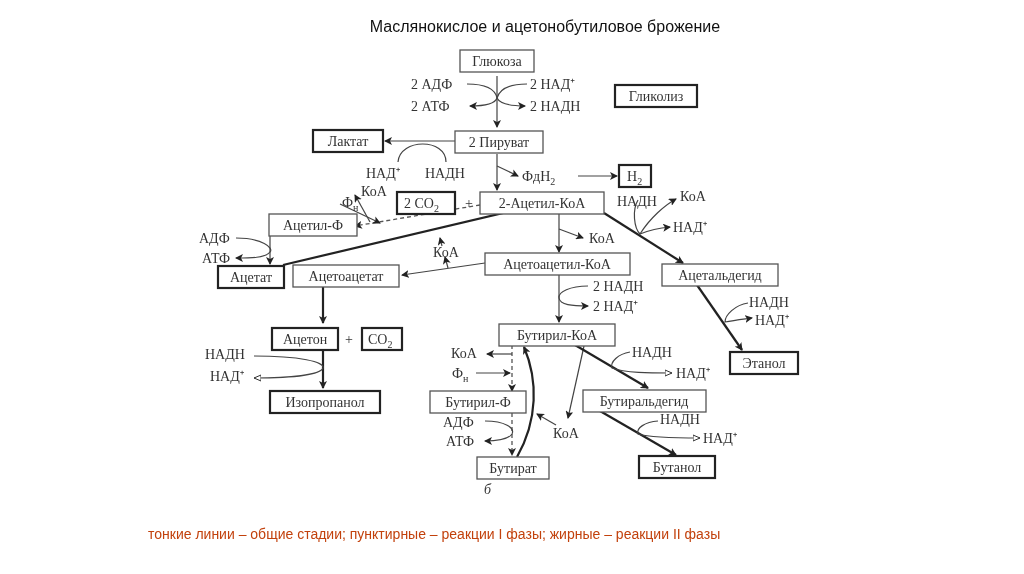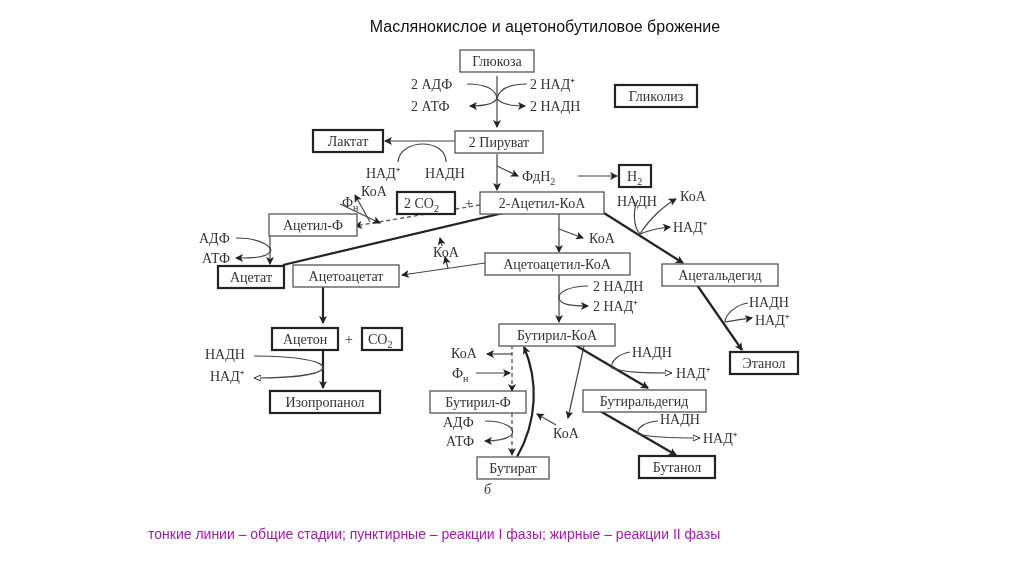--- a/index.html
+++ b/index.html
@@ -1,18 +1,18 @@
 <!DOCTYPE html>
 <html><head>
 <meta charset="utf-8">
 <style>
   html, body { margin:0; padding:0; background:#ffffff; }
   body { width:1024px; height:574px; position:relative; overflow:hidden; font-family:"Liberation Sans", sans-serif; }
   .title { position:absolute; left:0; width:1090px; top:18px; text-align:center; font-size:16px; color:#111; }
-  .caption { position:absolute; left:148px; top:526px; font-size:14px; color:#a21caf; }
+  .caption { position:absolute; left:148px; top:526px; font-size:14px; color:#c2410c; }
   svg { position:absolute; left:0; top:0; }
   .t { font-family:"Liberation Serif", serif; font-size:14px; fill:#333; }
   .box { fill:#fff; stroke:#555; stroke-width:1.3; }
   .boxb { fill:#fff; stroke:#222; stroke-width:2.2; }
   .thin { stroke:#444; stroke-width:1.2; fill:none; }
   .bold { stroke:#222; stroke-width:2.2; fill:none; }
   .dash { stroke:#555; stroke-width:1.3; fill:none; stroke-dasharray:4 3; }
   .sub { font-size:10px; }
 </style>
 </head>

